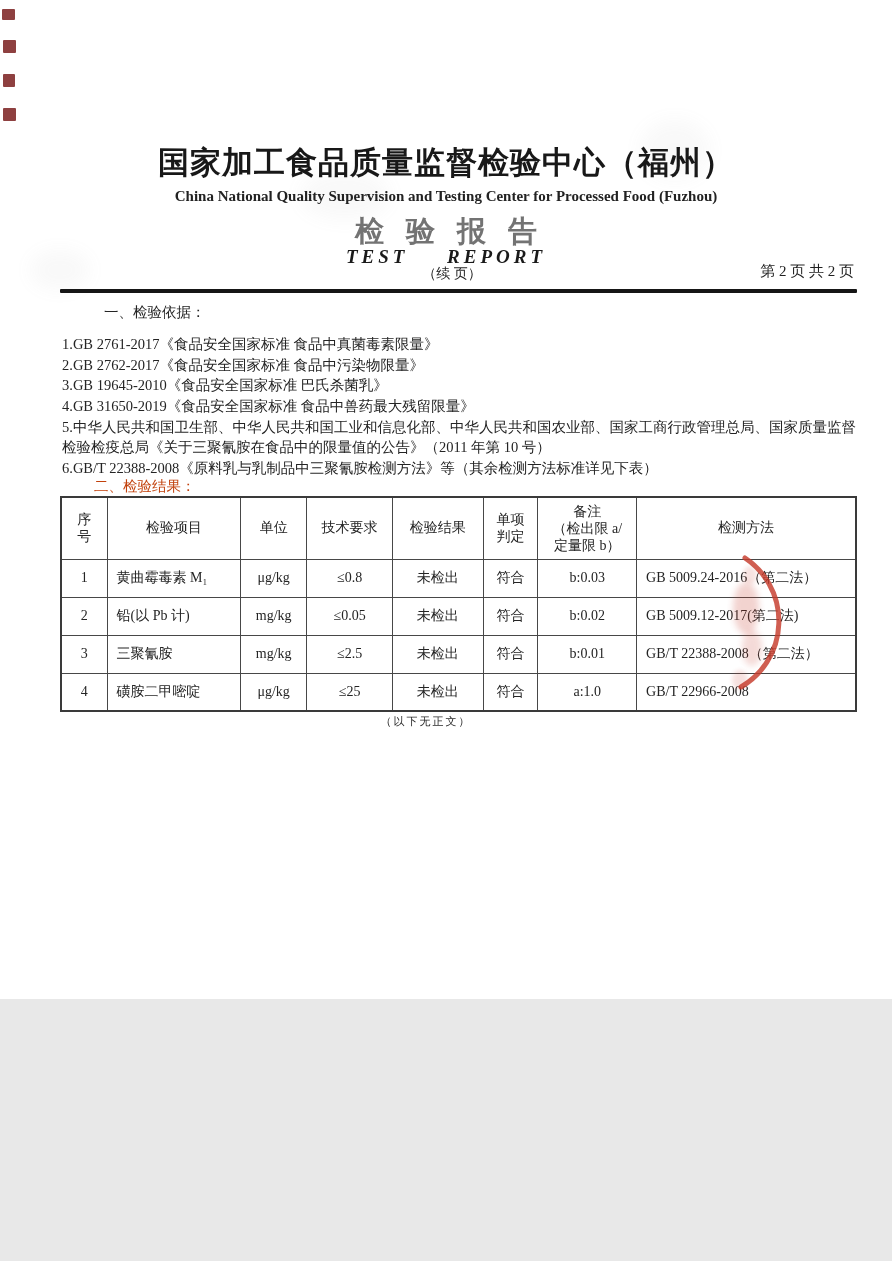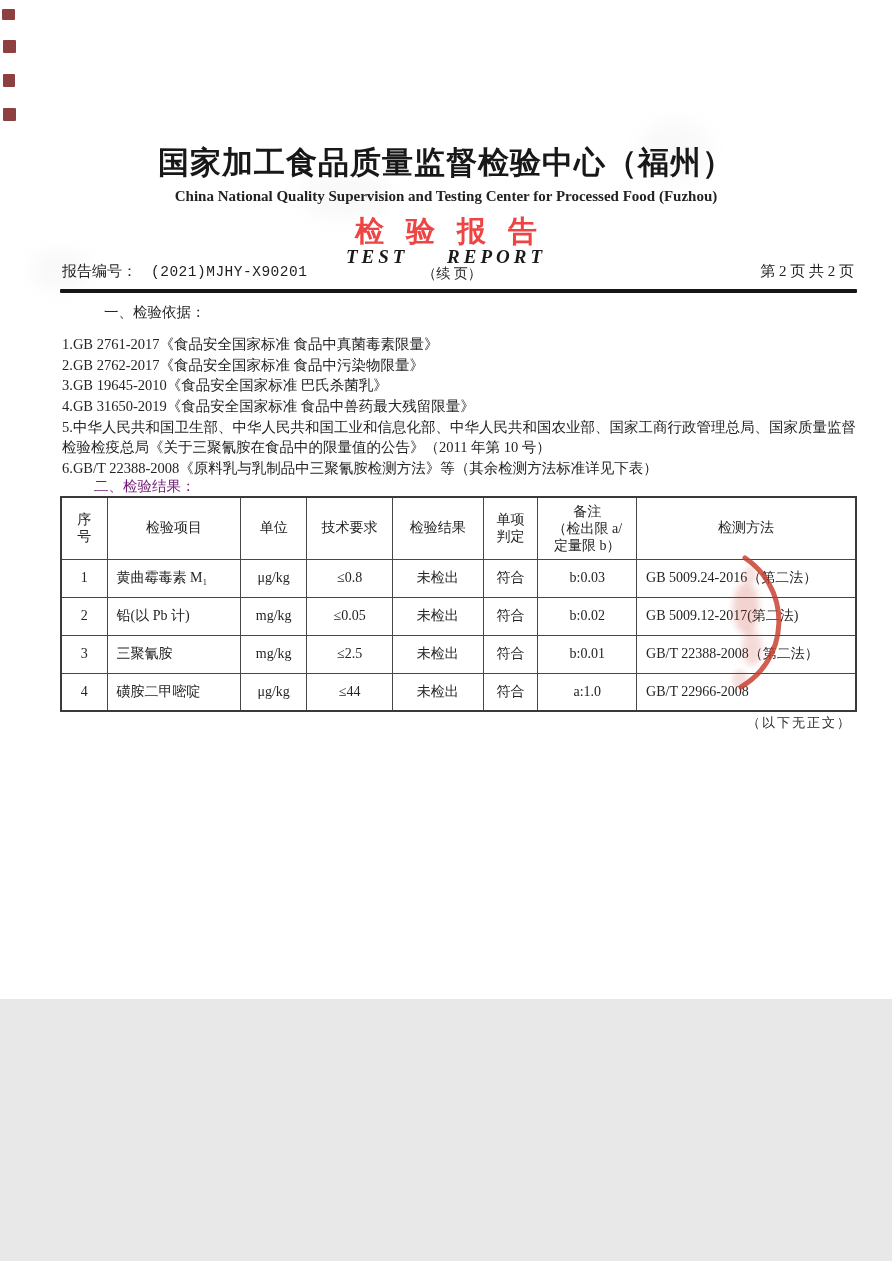--- a/index.html
+++ b/index.html
@@ -26,42 +26,42 @@
     text-align: center; font-size: 31px; font-weight: bold;
     letter-spacing: 1px; color: #181818;
   }
   .org-en {
     position: absolute; left: 0; right: 0; top: 188px;
     text-align: center; font-size: 15px; font-weight: bold; color: #222;
   }
   .title-cn {
     position: absolute; left: 0; right: 0; top: 212px;
     text-align: center; font-size: 29px; font-weight: bold;
-    letter-spacing: 22px; text-indent: 22px; color: #ef4444;
+    letter-spacing: 22px; text-indent: 22px; color: #737373;
   }
   .title-en {
     position: absolute; left: 0; right: 0; top: 246px;
     text-align: center; font-size: 19px; font-weight: bold;
     letter-spacing: 4px; word-spacing: 30px; color: #1a1a1a; font-style: italic;
   }
   .meta-row { position: absolute; left: 0; top: 262px; width: 892px; height: 22px; font-size: 15px; }
   .report-no { position: absolute; left: 62px; top: 0; }
   .report-no .val { margin-left: 14px; font-family: "Liberation Mono", "DejaVu Sans Mono", monospace; font-size: 14.5px; letter-spacing: 0.5px; }
   .continuation { position: absolute; left: 392px; top: 3px; width: 120px; text-align: center; font-size: 14px; }
   .page-info { position: absolute; right: 38px; top: 0; font-size: 15px; }
   .rule {
     position: absolute; left: 60px; top: 289px; width: 797px; height: 4px;
     background: #161616; border-radius: 1px;
   }
 
   
   .basis { position: absolute; left: 62px; top: 303px; width: 796px; font-size: 14.5px; line-height: 19.8px; color: #242424; }
   .basis .heading { padding-left: 42px; margin-bottom: 12px; }
   .basis .item { margin-top: 1px; }
-  .results-heading { position: absolute; left: 62px; top: 477px; padding-left: 32px; font-size: 14.5px; color: #701a75; }
+  .results-heading { position: absolute; left: 62px; top: 477px; padding-left: 32px; font-size: 14.5px; color: #c2410c; }
 
   
   .result-table {
     position: absolute; left: 60px; top: 496px; width: 797px;
     border-collapse: collapse; table-layout: fixed;
     font-size: 14px; color: #242424;
   }
   .result-table th, .result-table td {
     border: 1.4px solid #474747;
     text-align: center; vertical-align: middle;
@@ -77,21 +77,21 @@
   .col-unit { width: 8.3%; }
   .col-req { width: 10.8%; }
   .col-res { width: 11.4%; }
   .col-jud { width: 6.9%; }
   .col-rem { width: 12.4%; }
   .col-met { width: 27.6%; }
   .cell-item, .cell-method { text-align: left !important; padding-left: 9px !important; }
 
   .footer-note {
     position: absolute; left: 0; right: 40px; top: 714px;
-    text-align: right; font-size: 13px; color: #2a2a2a; letter-spacing: 2px;
+    text-align: center; font-size: 11px; color: #2a2a2a; letter-spacing: 2px;
   }
 
   
   .stamp-svg { position: absolute; left: 620px; top: 530px; width: 240px; height: 200px; pointer-events: none; }
 
   
   .smudge { position: absolute; background: #9a9a9a; border-radius: 50%; filter: blur(9px); opacity: 0.06; }
   .sm1 { left: 30px; top: 250px; width: 60px; height: 40px; }
   .sm2 { left: 300px; top: 170px; width: 90px; height: 50px; }
   .sm3 { left: 640px; top: 120px; width: 70px; height: 60px; }
@@ -109,23 +109,20 @@
   <div class="smudge sm1"></div>
   <div class="smudge sm2"></div>
   <div class="smudge sm3"></div>
 
   <div class="org-cn">国家加工食品质量监督检验中心（福州）</div>
   <div class="org-en">China National Quality Supervision and Testing Center for Processed Food (Fuzhou)</div>
   <div class="title-cn">检验报告</div>
   <div class="title-en">TEST REPORT</div>
 
   <div class="meta-row">
-    <div class="report-no">
-      <span>报告编号：</span><span class="val">(2021)MJHY-X90201</span>
-    </div>
     <div class="continuation">（续 页）</div>
     <div class="page-info">第 2 页  共 2 页</div>
   </div>
 
   <div class="rule"></div>
 
   <div class="basis">
     <div class="heading">一、检验依据：</div>
     <div class="item">1.GB 2761-2017《食品安全国家标准 食品中真菌毒素限量》</div>
     <div class="item">2.GB 2762-2017《食品安全国家标准 食品中污染物限量》</div>
@@ -192,21 +189,21 @@
         <td>≤2.5</td>
         <td>未检出</td>
         <td>符合</td>
         <td>b:0.01</td>
         <td class="cell-method">GB/T 22388-2008（第二法）</td>
       </tr>
       <tr>
         <td>4</td>
         <td class="cell-item">磺胺二甲嘧啶</td>
         <td>μg/kg</td>
-        <td>≤44</td>
+        <td>≤25</td>
         <td>未检出</td>
         <td>符合</td>
         <td>a:1.0</td>
         <td class="cell-method">GB/T 22966-2008</td>
       </tr>
     </tbody>
   </table>
 
   <div class="footer-note">（以下无正文）</div>
 

